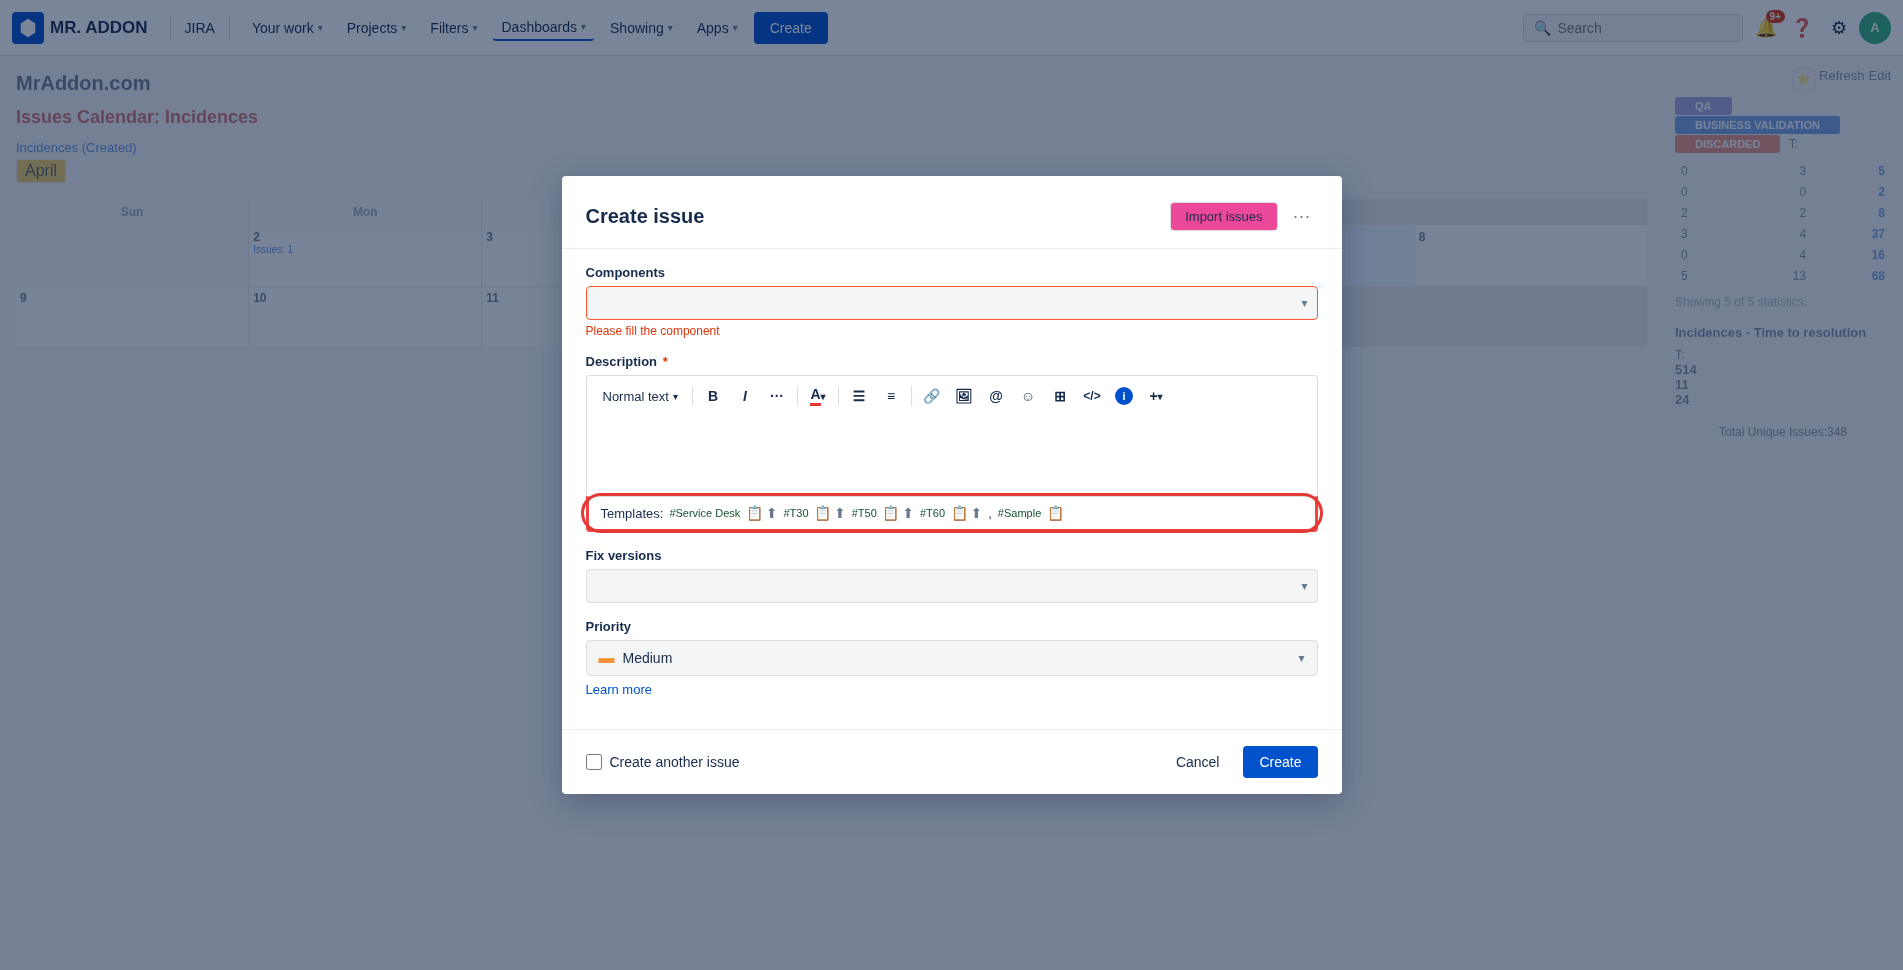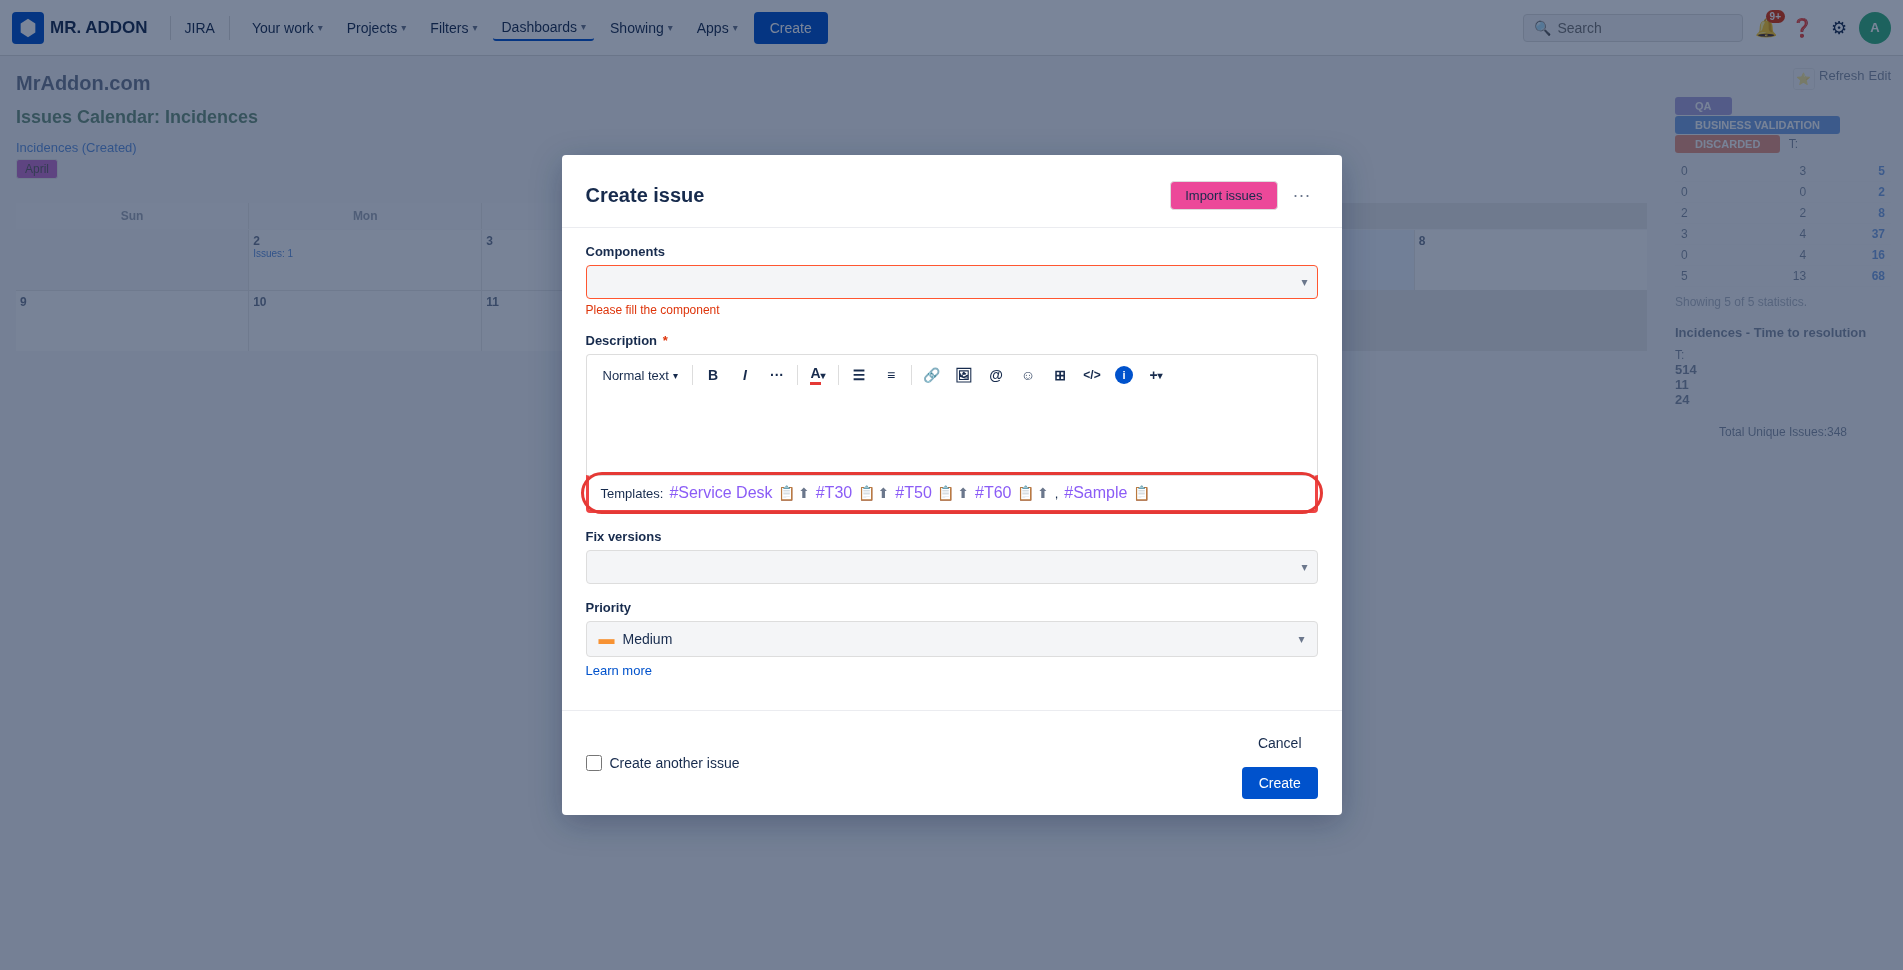--- a/index.html
+++ b/index.html
@@ -86,21 +86,21 @@
       outline: none;
     }
 
     
     .templates-row {
       border: 3px solid #ef4444; border-top: 1px solid #ddd; border-radius: 0 0 4px 4px;
       padding: 8px 12px; background: #fff; display: flex; align-items: center; gap: 6px;
       flex-wrap: wrap; position: relative;
     }
     .templates-label { font-size: 13px; color: #172b4d; font-weight: 500; }
-    .template-link { font-size: 16px; color: #8b5cf6; text-decoration: none; cursor: pointer; }
+    .template-link { font-size: 11px; color: #14532d; text-decoration: none; cursor: pointer; }
     .template-icons { display: inline-flex; gap: 2px; }
     .template-icon-btn { font-size: 14px; cursor: pointer; color: #6b778c; }
 
     
     .templates-highlight {
       position: absolute; inset: -4px -8px; border: 3px solid #e53935; border-radius: 50px;
       pointer-events: none;
     }
 
     
@@ -115,38 +115,38 @@
 
     .learn-more { font-size: 13px; color: #0052cc; cursor: pointer; text-decoration: none; display: block; margin-top: 6px; }
 
     .modal-footer {
       display: flex; align-items: center; justify-content: space-between;
       padding: 16px 24px; border-top: 1px solid #ebecf0;
     }
     .checkbox-row { display: flex; align-items: flex-end; gap: 8px; }
     .checkbox-row input[type="checkbox"] { width: 16px; height: 16px; cursor: pointer; }
     .checkbox-label { font-size: 14px; color: #172b4d; }
-    .footer-actions { display: flex; gap: 8px; flex-direction: column; }
+    .footer-actions { display: flex; gap: 8px; }
     .cancel-btn { border: none; background: transparent; padding: 8px 16px; font-size: 14px; color: #172b4d; border-radius: 4px; cursor: pointer; }
     .submit-btn { background: #0052cc; color: #fff; border: none; border-radius: 4px; padding: 8px 16px; font-size: 14px; font-weight: 500; cursor: pointer; }
 
     
     .bg-right { width: 240px; padding: 12px; overflow: hidden; opacity: 0.5; }
     .bg-badge { display: inline-block; padding: 3px 20px; border-radius: 3px; font-size: 11px; font-weight: 700; color: #fff; margin-right: 4px; }
     .bg-badge.qa { background: #6554c0; }
     .bg-badge.bv { background: #0052cc; }
     .bg-badge.dis { background: #de350b; }
     .bg-table { width: 100%; font-size: 12px; border-collapse: collapse; margin-top: 8px; }
     .bg-table td { padding: 3px 6px; color: #172b4d; border-bottom: 1px solid #f0f0f0; text-align: right; }
     .bg-table td:first-child { text-align: left; }
     .bg-table .blue { color: #0052cc; font-weight: 600; }
     .btn-group { display: flex; gap: 4px; justify-content: flex-end; margin-bottom: 6px; }
     .icon-sm { width: 22px; height: 22px; border: 1px solid #ddd; border-radius: 3px; display: flex; align-items: center; justify-content: center; font-size: 12px; cursor: pointer; color: #6b778c; }
 
-    .april-btn { border: 1px solid #ddd; border-radius: 3px; padding: 2px 8px; font-size: 12px; background: #a21caf; cursor: pointer; margin-bottom: 24px; }
+    .april-btn { border: 1px solid #ddd; border-radius: 3px; padding: 2px 8px; font-size: 16px; background: #eab308; cursor: pointer; margin-bottom: 16px; }
   </style>
 </head>
 <body>
 
 <nav class="topnav">
   <div class="topnav-logo">
     <div class="logo-icon">
       <svg viewBox="0 0 24 24">
           <path d="M12 2L4 7v10l8 5 8-5V7z"></path>
         </svg>
@@ -203,21 +203,21 @@
       <span>⚙</span>
     </div>
     <div class="avatar-circle">A</div>
   </div>
 </nav>
 
 <div class="bg-content">
   <div class="bg-main">
     <div class="bg-panel-title">MrAddon.com</div>
     <div style="display:flex; gap:8px; align-items:center; margin-bottom:12px;">
-      <span style="font-size:18px; font-weight:600; color:#14532d;">Issues Calendar: Incidences</span>
+      <span style="font-size:18px; font-weight:600; color:#b91c1c;">Issues Calendar: Incidences</span>
     </div>
     <div class="bg-subtitle">Incidences (Created)</div>
     <button class="april-btn">April</button>
     <div class="cal-header">
       <div class="cal-day-name">Sun</div>
       <div class="cal-day-name">Mon</div>
       <div class="cal-day-name">Tue</div>
       <div class="cal-day-name">Wed</div>
       <div class="cal-day-name">Thur</div>
     </div>

